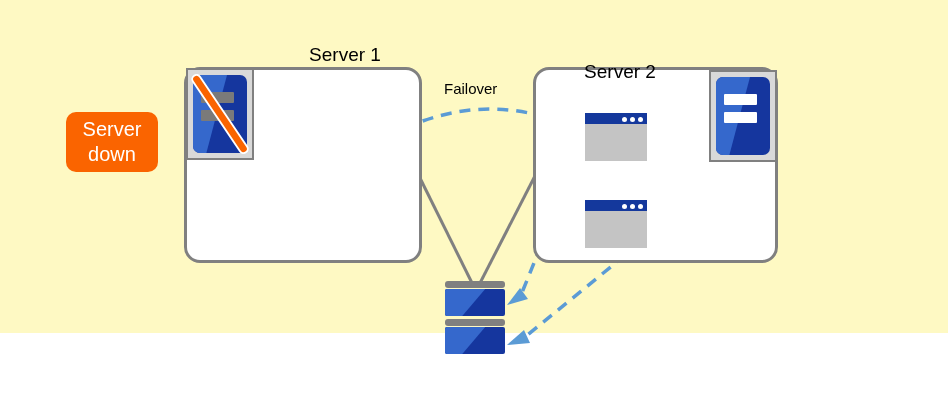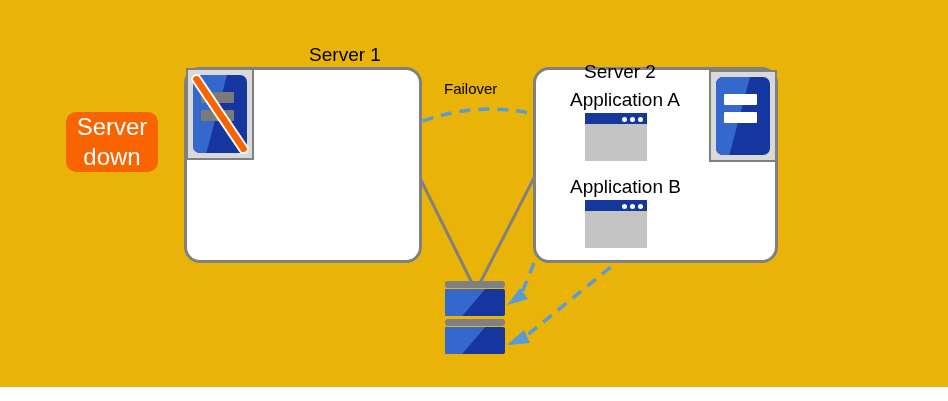--- a/index.html
+++ b/index.html
@@ -1,18 +1,18 @@
 <!DOCTYPE html>
 <html><head>
 <meta charset="utf-8">
 <style>
   html,body{margin:0;padding:0;background:#ffffff;}
   body{width:948px;height:401px;overflow:hidden;
        font-family:"Liberation Sans","DejaVu Sans",sans-serif;}
-  #stage{position:relative;width:948px;height:387px;background:#eab308;}
+  #stage{position:relative;width:948px;height:333px;background:#fef9c3;}
   #svg-layer{position:absolute;left:0;top:0;width:948px;height:401px;}
 
   .lbl{position:absolute;color:#000;font-size:19px;line-height:1;white-space:nowrap;}
   .lbl-c{transform:translateX(-50%);}
 
   
   #title-server1{left:345px;top:45px;}
   #title-server2{left:620px;top:62px;}
   #title-failover{left:444px;top:81px;font-size:15px;}
   #title-shareddisk{left:475px;top:369px;}
@@ -37,21 +37,21 @@
   .srv-icon .bar.b2{top:45%;}
   .srv-icon.ok .bar{background:#ffffff;}
   .srv-icon.down .bar{background:#7a7a7a;}
   .srv-icon .slash{position:absolute;left:0;top:0;width:100%;height:100%;}
 
   #srv1-icon{left:186px;top:68px;width:68px;height:92px;}
   #srv2-icon{left:709px;top:70px;width:68px;height:92px;}
 
   
   #badge-serverdown{position:absolute;left:66px;top:112px;width:92px;height:60px;
-      background:#fa6400;border-radius:10px;color:#fff;font-size:24px;
+      background:#fa6400;border-radius:10px;color:#fff;font-size:20px;
       display:flex;flex-direction:column;align-items:center;justify-content:center;
       line-height:1.25;text-align:center;}
 
   
   .appwin{position:absolute;width:62px;height:48px;background:#c4c4c4;}
   .appwin .tbar{position:absolute;left:0;top:0;width:100%;height:11px;background:#14389c;}
   .appwin .dot{position:absolute;top:3.5px;width:5px;height:5px;border-radius:50%;background:#fff;}
   .appwin .d1{right:20px;} .appwin .d2{right:12px;} .appwin .d3{right:4px;}
   #appwin-A{left:585px;top:113px;}
   #appwin-B{left:585px;top:200px;}
@@ -110,30 +110,28 @@
   <div class="server-box" id="server2-box"></div>
   <div class="lbl lbl-c" id="title-server2">Server 2</div>
 
   <div class="srv-icon ok" id="srv2-icon">
     <div class="body">
       <div class="bar b1"></div>
       <div class="bar b2"></div>
     </div>
   </div>
 
-  <div class="lbl" id="label-appA">Application  A</div>
   <div class="appwin" id="appwin-A">
     <div class="tbar">
       <span class="dot d1"></span>
       <span class="dot d2"></span>
       <span class="dot d3"></span>
     </div>
   </div>
 
-  <div class="lbl" id="label-appB">Application  B</div>
   <div class="appwin" id="appwin-B">
     <div class="tbar">
       <span class="dot d1"></span>
       <span class="dot d2"></span>
       <span class="dot d3"></span>
     </div>
   </div>
 
   <div id="shared-disk">
     <div class="disk-cap" id="disk-cap1"></div>

